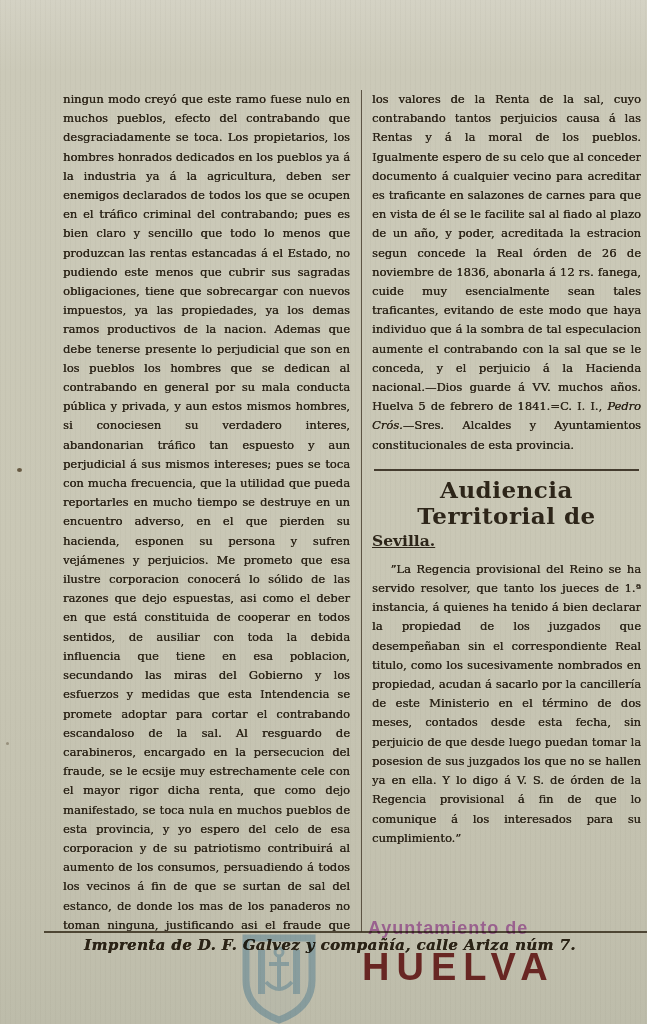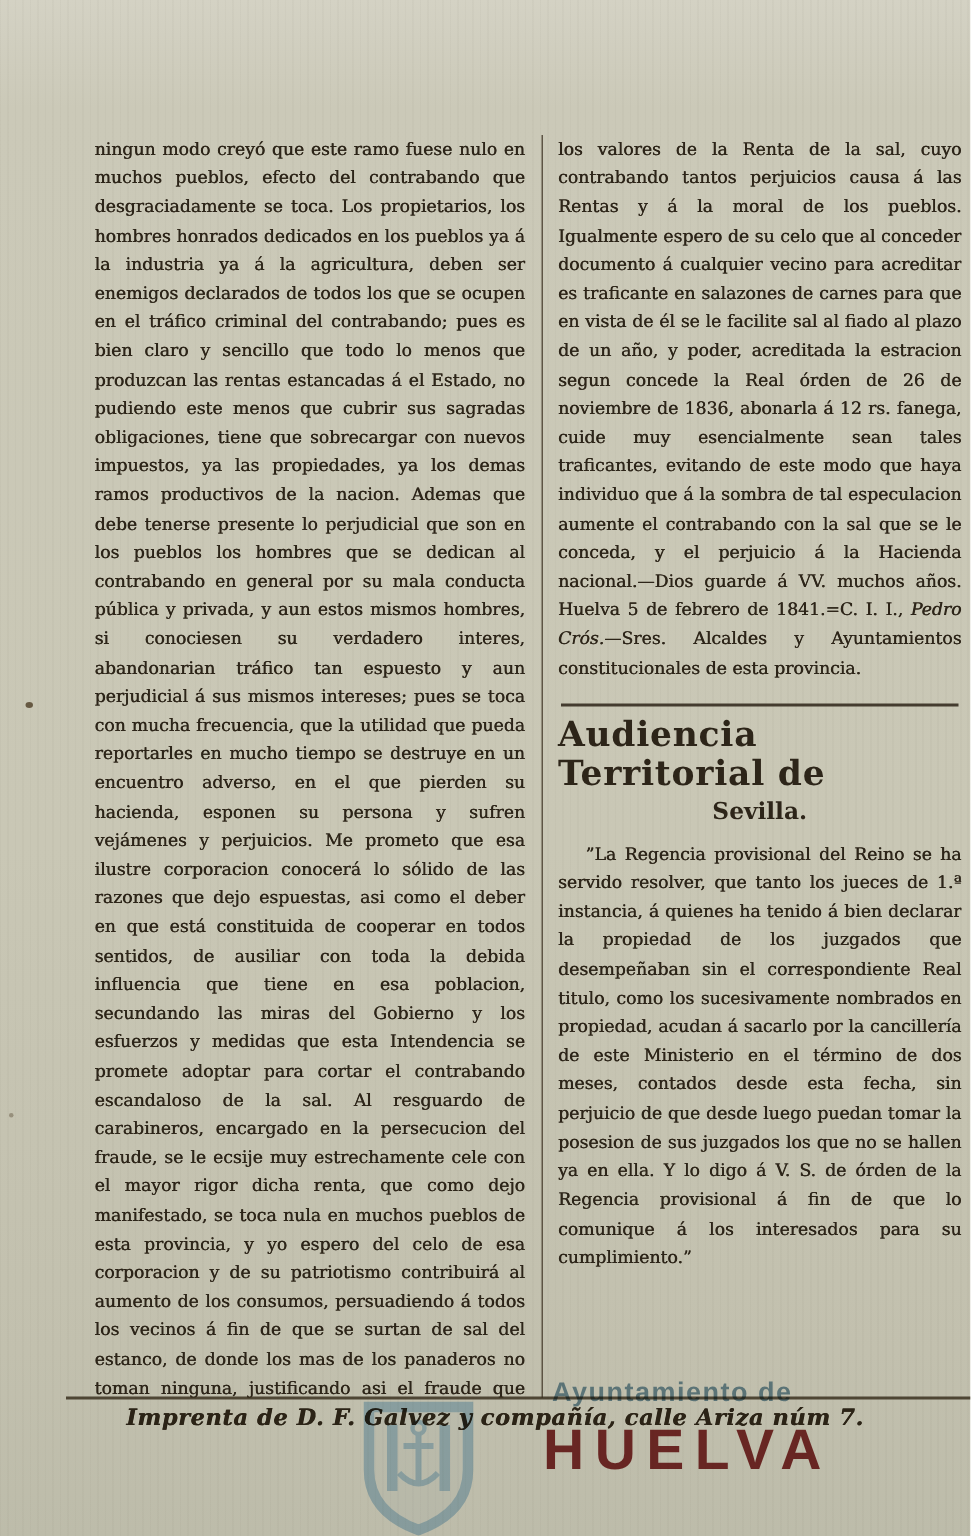--- a/index.html
+++ b/index.html
@@ -21,37 +21,37 @@
     margin:0;font-size:11.5px;line-height:19.2px;text-align:justify;
     text-shadow:0.25px 0 currentColor;
   }
   .col-left{width:287px;flex:none;}
   .divider{width:1px;flex:none;background:#4a4030;opacity:.85;margin:0 10px 0 11px;}
   .col-right{flex:1;min-width:0;}
   .indent{text-indent:1.6em;}
   .italic{font-style:italic;}
   .section-rule{height:2px;background:#352c20;margin:14px 2px 6px 2px;opacity:.9;}
   .section-title{
-    margin:4px 0 0 0;font-size:23px;font-weight:bold;
+    margin:4px 0 0 0;font-size:23px;font-weight:bold;text-align:center;
     letter-spacing:0.5px;line-height:26px;color:#2d2519;
   }
   .section-subtitle{
-    margin:2px 0 10px 0;font-size:15.5px;font-weight:bold;text-align:center;color:#2d2519;
+    margin:2px 0 10px 0;font-size:15.5px;font-weight:bold;text-align:left;color:#2d2519;text-decoration:underline;
   }
   .quote-para{margin-top:6px;}
   .footer-rule{position:absolute;left:44px;right:0;top:931px;height:2px;background:#39301f;opacity:.85;}
   .imprint{
     position:absolute;left:0;top:936px;width:660px;margin:0;text-align:center;
     font-size:15px;font-weight:bold;font-style:italic;color:#2b2316;
     letter-spacing:0.4px;text-shadow:0.25px 0 currentColor;
   }
   .watermark{position:absolute;inset:0;pointer-events:none;mix-blend-mode:multiply;}
   .wm-caption{
     position:absolute;left:368px;top:918px;font-family:"Liberation Sans",sans-serif;
-    font-size:18px;font-weight:bold;color:#0c4a6e;opacity:.55;letter-spacing:1px;
+    font-size:18px;font-weight:bold;color:#a21caf;opacity:.55;letter-spacing:1px;
   }
   .wm-name{
     position:absolute;left:362px;top:946px;font-family:"Liberation Sans",sans-serif;
     font-size:38px;font-weight:bold;color:#7f1d1d;opacity:.9;letter-spacing:7px;
   }
   .wm-shield{position:absolute;left:238px;top:934px;opacity:.8;}
   .ink-speck{position:absolute;left:17px;top:468px;width:5px;height:4px;border-radius:50%;background:#4e3d26;opacity:.8;}
   .ink-speck2{position:absolute;left:6px;top:742px;width:3px;height:3px;border-radius:50%;background:#6a5e48;opacity:.5;}
 </style>
 </head>

